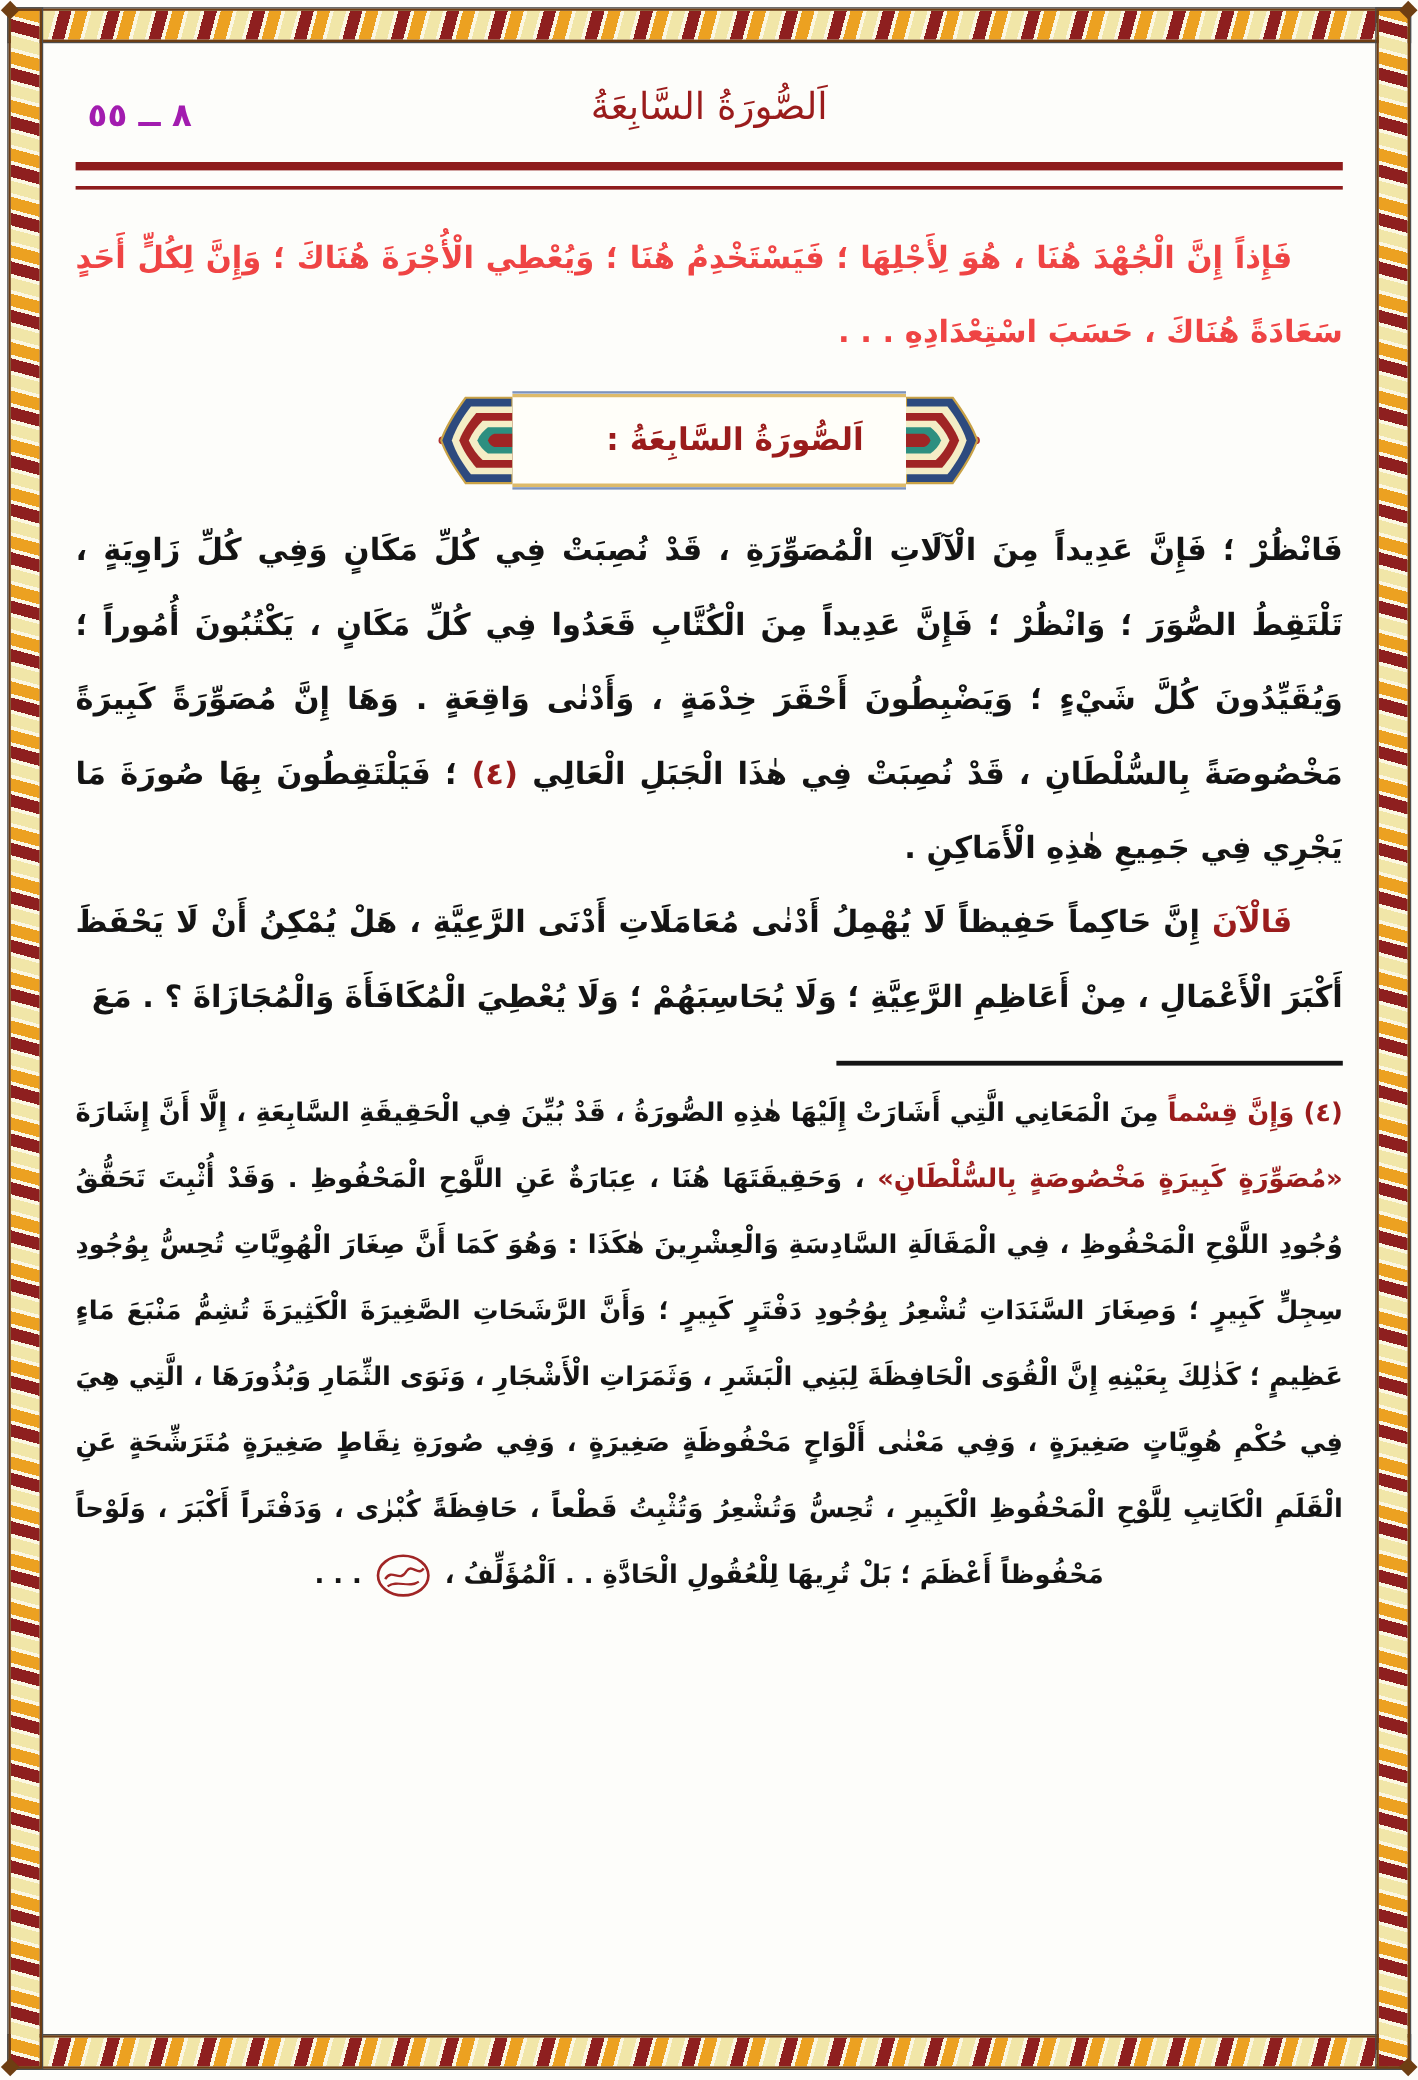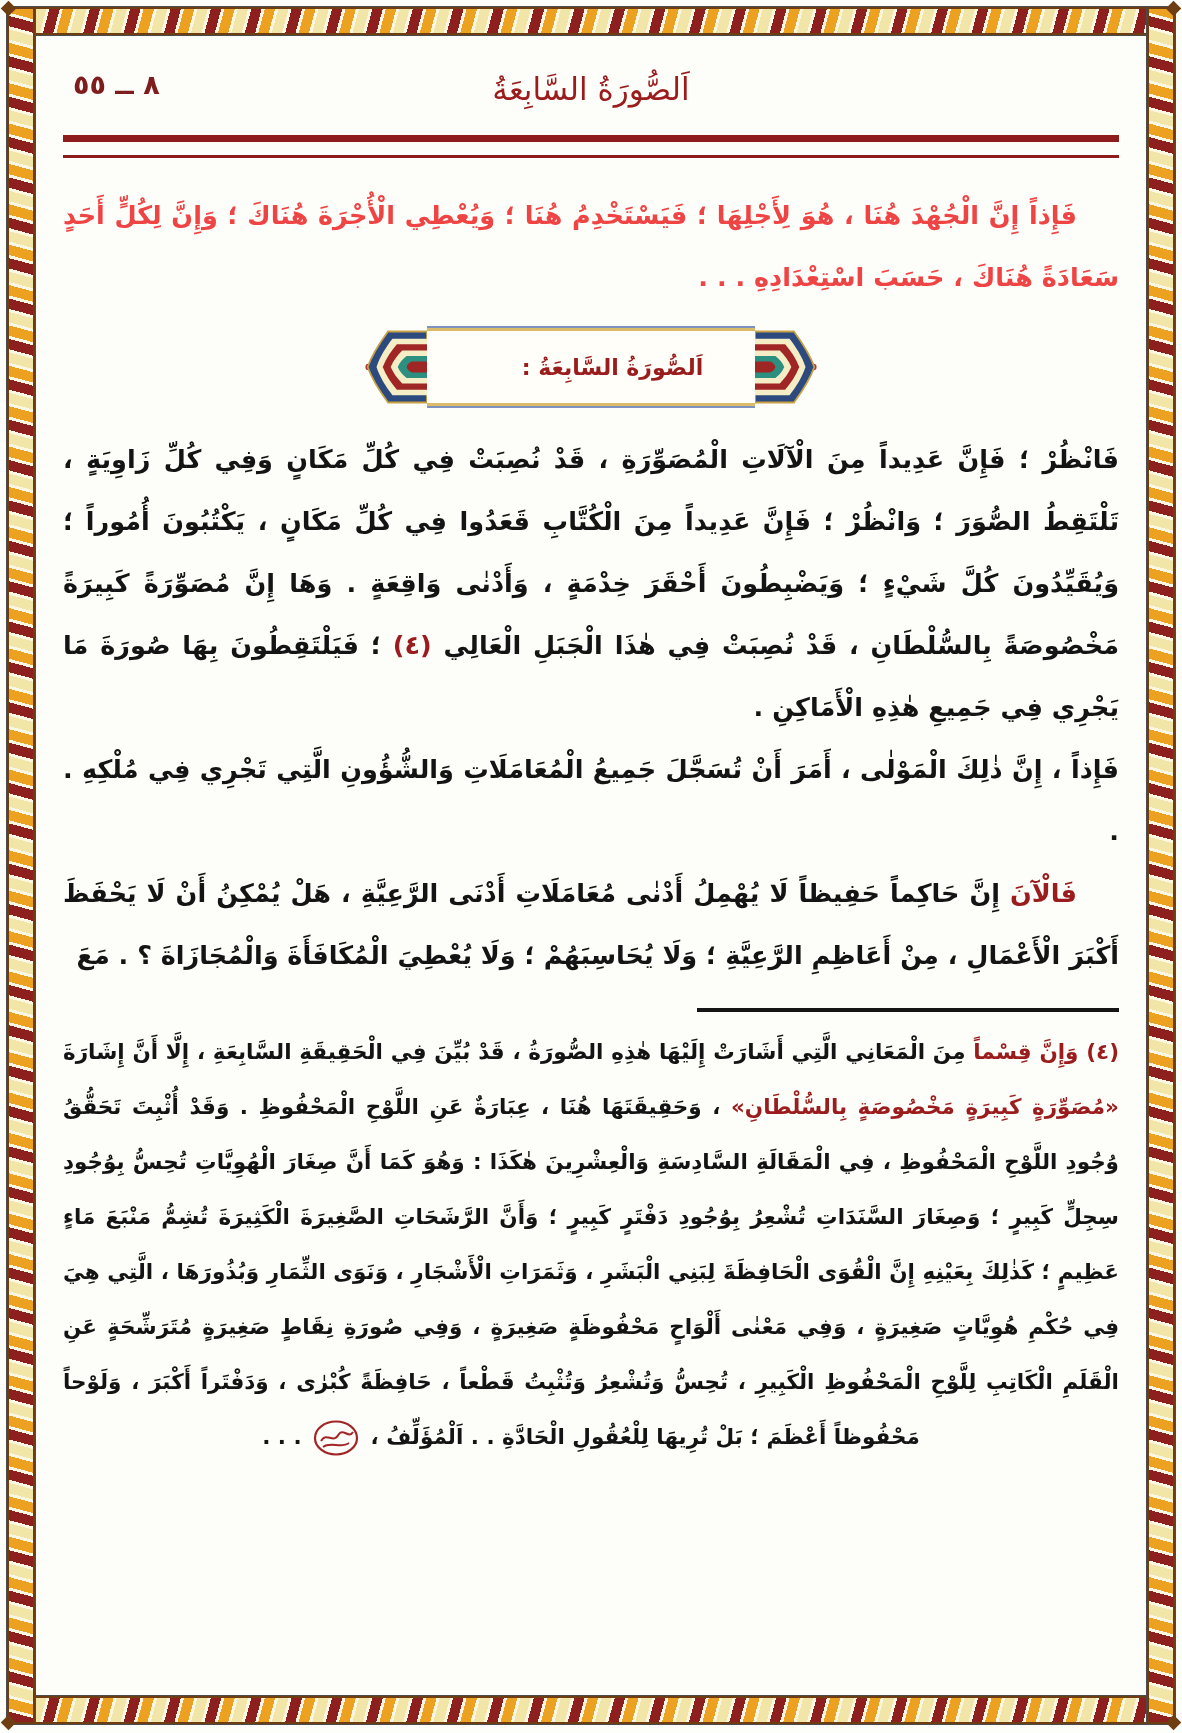--- a/index.html
+++ b/index.html
@@ -29,42 +29,42 @@
   .corner.tl{left:3px;top:3px;} .corner.tr{right:3px;top:3px;}
   .corner.bl{left:3px;bottom:5px;} .corner.br{right:3px;bottom:5px;}
 
   
   .content{
     position:absolute;top:35px;left:35px;right:35px;bottom:37px;
     padding:30px 28px 0;direction:rtl;color:#141414;box-sizing:border-box;
     background:transparent;
   }
   .hdr{position:relative;height:70px;}
-  .page-num{position:absolute;left:10px;top:4px;color:#7f1d1d;font-weight:bold;font-size:27px;letter-spacing:1px;}
+  .page-num{position:absolute;left:10px;top:16px;color:#a21caf;font-weight:bold;font-size:27px;letter-spacing:1px;}
   .page-title{text-align:center;font-size:31px;font-weight:normal;color:#9a1c1c;padding-top:6px;}
   .rule{height:13px;border-top:7px solid #8e1c1c;border-bottom:3px solid #8e1c1c;margin-bottom:26px;}
 
   p.para{font-size:25.5px;font-weight:bold;line-height:62px;text-align:justify;margin:0;}
   .intro{text-align:right;}
   .red{color:#9a1c1c;}
   .red-para{color:#ef4444;text-indent:42px;margin-bottom:8px;}
   .indent{text-indent:42px;}
   .mt14{margin-top:14px;}
 
   
   .cartouche{display:flex;align-items:stretch;width:452px;height:82px;margin:18px auto 20px;}
   .cart-end{flex:0 0 62px;height:82px;}
   .cart-end svg{width:100%;height:100%;}
   .cart-end.pt-right svg{transform:scaleX(-1);}
   .cart-center{
     flex:1;background:#fffef9;
     border-top:2px solid #7d93bd;border-bottom:2px solid #7d93bd;
     box-shadow:inset 0 3px 0 #ddba6a, inset 0 -3px 0 #ddba6a;
     display:flex;align-items:center;justify-content:center;
-    font-size:22px;font-weight:bold;color:#9a1c1c;padding-left:43px;
+    font-size:26px;font-weight:bold;color:#9a1c1c;padding-left:43px;
   }
 
   
   .fn-divider{width:422px;height:3.5px;background:#151515;margin:22px 0 12px;}
   .footnote{font-size:21.5px;font-weight:bold;line-height:55px;text-align:justify;text-align-last:center;margin:0;}
   .seal{vertical-align:middle;margin:0 4px;}
 </style>
 </head>
 <body>
 
@@ -110,21 +110,20 @@
         <path d="M70 27 L42 27 C37 32 32 38 29 45 C32 52 37 58 42 63 L70 63 Z" fill="#f4edc6"></path>
         <path d="M70 33 L47 33 C43 36 39 40 37 45 C39 50 43 54 47 57 L70 57 Z" fill="#2d8f80"></path>
         <path d="M70 39 L53 39 C50 40 48 42 47 45 C48 48 50 50 53 51 L70 51 Z" fill="#a02525"></path>
       </svg>
     </div>
   </div>
 
 
   <p class="para"><span>فَانْظُرْ ؛ فَإِنَّ عَدِيداً مِنَ الْآلَاتِ الْمُصَوِّرَةِ ، قَدْ نُصِبَتْ فِي كُلِّ مَكَانٍ وَفِي كُلِّ زَاوِيَةٍ ، تَلْتَقِطُ الصُّوَرَ ؛ وَانْظُرْ ؛ فَإِنَّ عَدِيداً مِنَ الْكُتَّابِ قَعَدُوا فِي كُلِّ مَكَانٍ ، يَكْتُبُونَ أُمُوراً ؛ وَيُقَيِّدُونَ كُلَّ شَيْءٍ ؛ وَيَضْبِطُونَ أَحْقَرَ خِدْمَةٍ ، وَأَدْنٰى وَاقِعَةٍ . وَهَا إِنَّ مُصَوِّرَةً كَبِيرَةً مَخْصُوصَةً بِالسُّلْطَانِ ، قَدْ نُصِبَتْ فِي هٰذَا الْجَبَلِ الْعَالِي </span><span class="red">(٤)</span><span> ؛ فَيَلْتَقِطُونَ بِهَا صُورَةَ مَا يَجْرِي فِي جَمِيعِ هٰذِهِ الْأَمَاكِنِ .</span></p>
 
-  <p class="para">فَإِذاً ، إِنَّ ذٰلِكَ الْمَوْلٰى ، أَمَرَ أَنْ تُسَجَّلَ جَمِيعُ الْمُعَامَلَاتِ وَالشُّؤُونِ الَّتِي تَجْرِي فِي مُلْكِهِ . .</p>
 
 
   <p class="para indent mt14"><span class="red">فَالْآنَ</span><span> إِنَّ حَاكِماً حَفِيظاً لَا يُهْمِلُ أَدْنٰى مُعَامَلَاتِ أَدْنَى الرَّعِيَّةِ ، هَلْ يُمْكِنُ أَنْ لَا يَحْفَظَ أَكْبَرَ الْأَعْمَالِ ، مِنْ أَعَاظِمِ الرَّعِيَّةِ ؛ وَلَا يُحَاسِبَهُمْ ؛ وَلَا يُعْطِيَ الْمُكَافَأَةَ وَالْمُجَازَاةَ ؟ . مَعَ</span></p>
 
   <div class="fn-divider"></div>
 
   <p class="footnote"><span class="red">(٤) وَإِنَّ قِسْماً</span><span> مِنَ الْمَعَانِي الَّتِي أَشَارَتْ إِلَيْهَا هٰذِهِ الصُّورَةُ ، قَدْ بُيِّنَ فِي الْحَقِيقَةِ السَّابِعَةِ ، إِلَّا أَنَّ إِشَارَةَ </span><span class="red">«مُصَوِّرَةٍ كَبِيرَةٍ مَخْصُوصَةٍ بِالسُّلْطَانِ»</span><span> ، وَحَقِيقَتَهَا هُنَا ، عِبَارَةٌ عَنِ اللَّوْحِ الْمَحْفُوظِ . وَقَدْ أُثْبِتَ تَحَقُّقُ وُجُودِ اللَّوْحِ الْمَحْفُوظِ ، فِي الْمَقَالَةِ السَّادِسَةِ وَالْعِشْرِينَ هٰكَذَا : وَهُوَ كَمَا أَنَّ صِغَارَ الْهُوِيَّاتِ تُحِسُّ بِوُجُودِ سِجِلٍّ كَبِيرٍ ؛ وَصِغَارَ السَّنَدَاتِ تُشْعِرُ بِوُجُودِ دَفْتَرٍ كَبِيرٍ ؛ وَأَنَّ الرَّشَحَاتِ الصَّغِيرَةَ الْكَثِيرَةَ تُشِمُّ مَنْبَعَ مَاءٍ عَظِيمٍ ؛ كَذٰلِكَ بِعَيْنِهِ إِنَّ الْقُوَى الْحَافِظَةَ لِبَنِي الْبَشَرِ ، وَثَمَرَاتِ الْأَشْجَارِ ، وَنَوَى الثِّمَارِ وَبُذُورَهَا ، الَّتِي هِيَ فِي حُكْمِ هُوِيَّاتٍ صَغِيرَةٍ ، وَفِي مَعْنٰى أَلْوَاحٍ مَحْفُوظَةٍ صَغِيرَةٍ ، وَفِي صُورَةِ نِقَاطٍ صَغِيرَةٍ مُتَرَشِّحَةٍ عَنِ الْقَلَمِ الْكَاتِبِ لِلَّوْحِ الْمَحْفُوظِ الْكَبِيرِ ، تُحِسُّ وَتُشْعِرُ وَتُثْبِتُ قَطْعاً ، حَافِظَةً كُبْرٰى ، وَدَفْتَراً أَكْبَرَ ، وَلَوْحاً مَحْفُوظاً أَعْظَمَ ؛ بَلْ تُرِيهَا لِلْعُقُولِ الْحَادَّةِ . . اَلْمُؤَلِّفُ ، </span><svg class="seal" width="46" height="38" viewBox="0 0 46 38">
         <ellipse cx="23" cy="19" rx="21" ry="16.5" fill="none" stroke="#a02525" stroke-width="2.2"></ellipse>
         <path d="M8 22 C14 12 20 26 26 15 C30 9 36 20 40 13" fill="none" stroke="#a02525" stroke-width="2"></path>
         <path d="M10 28 C18 22 28 30 36 24" fill="none" stroke="#a02525" stroke-width="1.8"></path>

